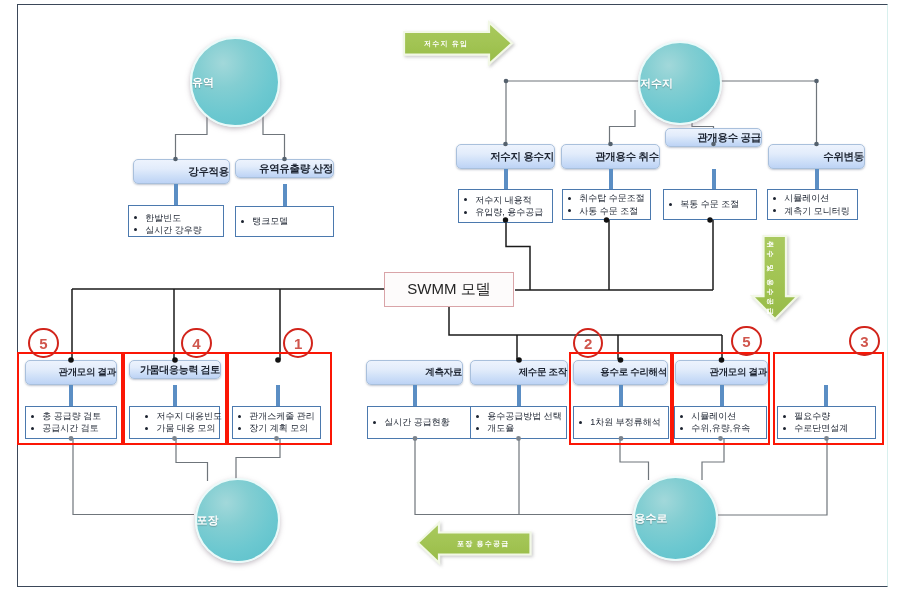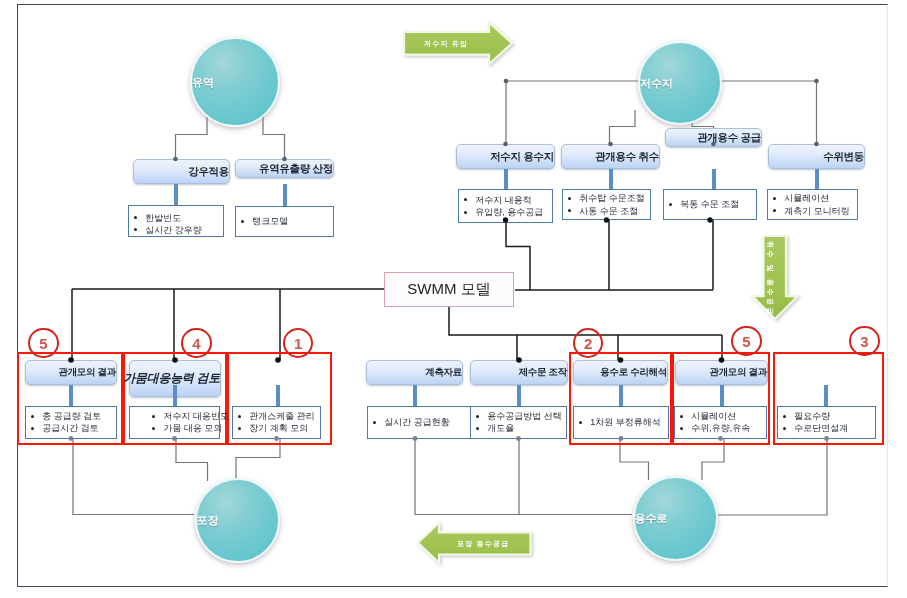--- a/index.html
+++ b/index.html
@@ -181,25 +181,25 @@
   <div class="node blist" style="left:25.0px;top:406.0px;width:92.0px;height:32.5px;font-size:9.0px;padding-left:4.8px;">
     <div class="li">
         <span class="dot"></span>
         <span>총 공급량 검토</span>
       </div>
     <div class="li">
         <span class="dot"></span>
         <span>공급시간 검토</span>
       </div>
   </div>
-  <div class="node hdr" style="left:129.0px;top:360.0px;width:92.0px;height:37px;font-size:12px;font-style:italic;">
+  <div class="node hdr" style="left:129.0px;top:360.0px;width:92.0px;height:19px;font-size:10px;">
     <span>가뭄대응능력 검토</span>
   </div>
   <div class="stem" style="left:173.0px;top:385.0px;height:21.0px;"></div>
-  <div class="node blist" style="left:129.0px;top:406.0px;width:91.0px;height:32.5px;font-size:9.0px;padding-left:22px;">
+  <div class="node blist" style="left:129.0px;top:406.0px;width:91.0px;height:32.5px;font-size:9.0px;padding-left:15px;">
     <div class="li">
         <span class="dot"></span>
         <span>저수지 대응빈도</span>
       </div>
     <div class="li">
         <span class="dot"></span>
         <span>가뭄 대응 모의</span>
       </div>
   </div>
   <div class="stem" style="left:276.0px;top:385.0px;height:21.0px;"></div>

